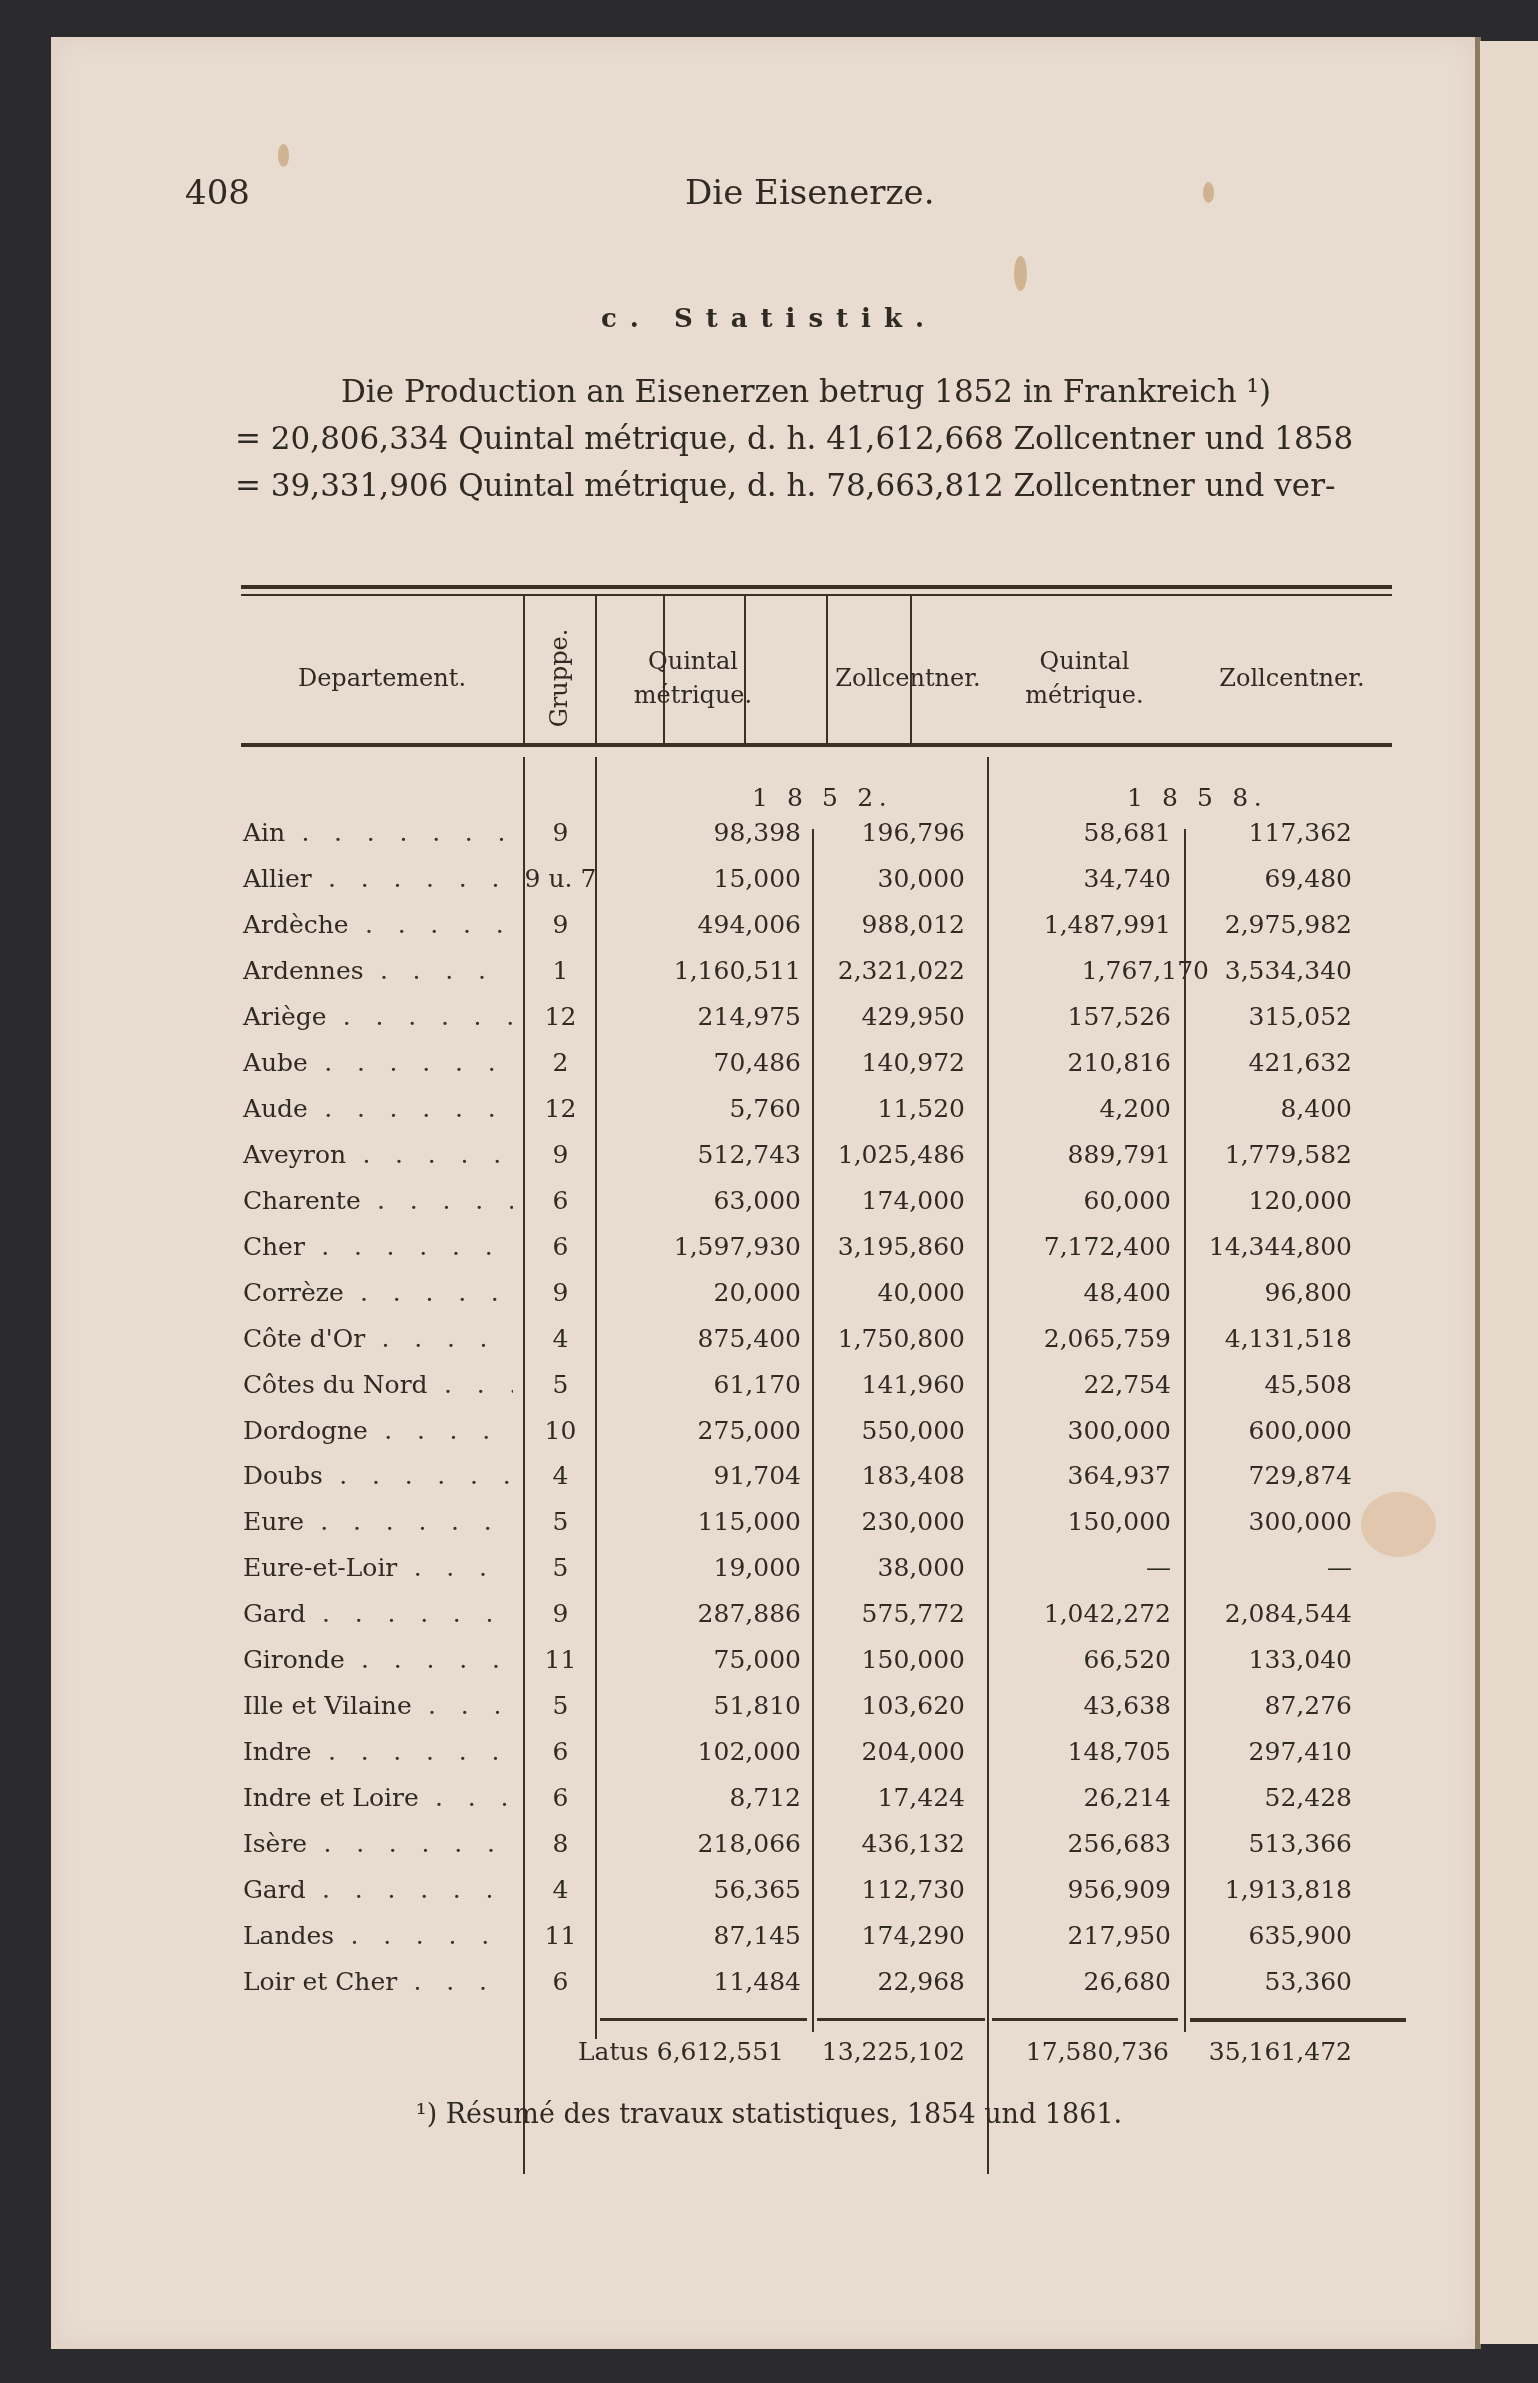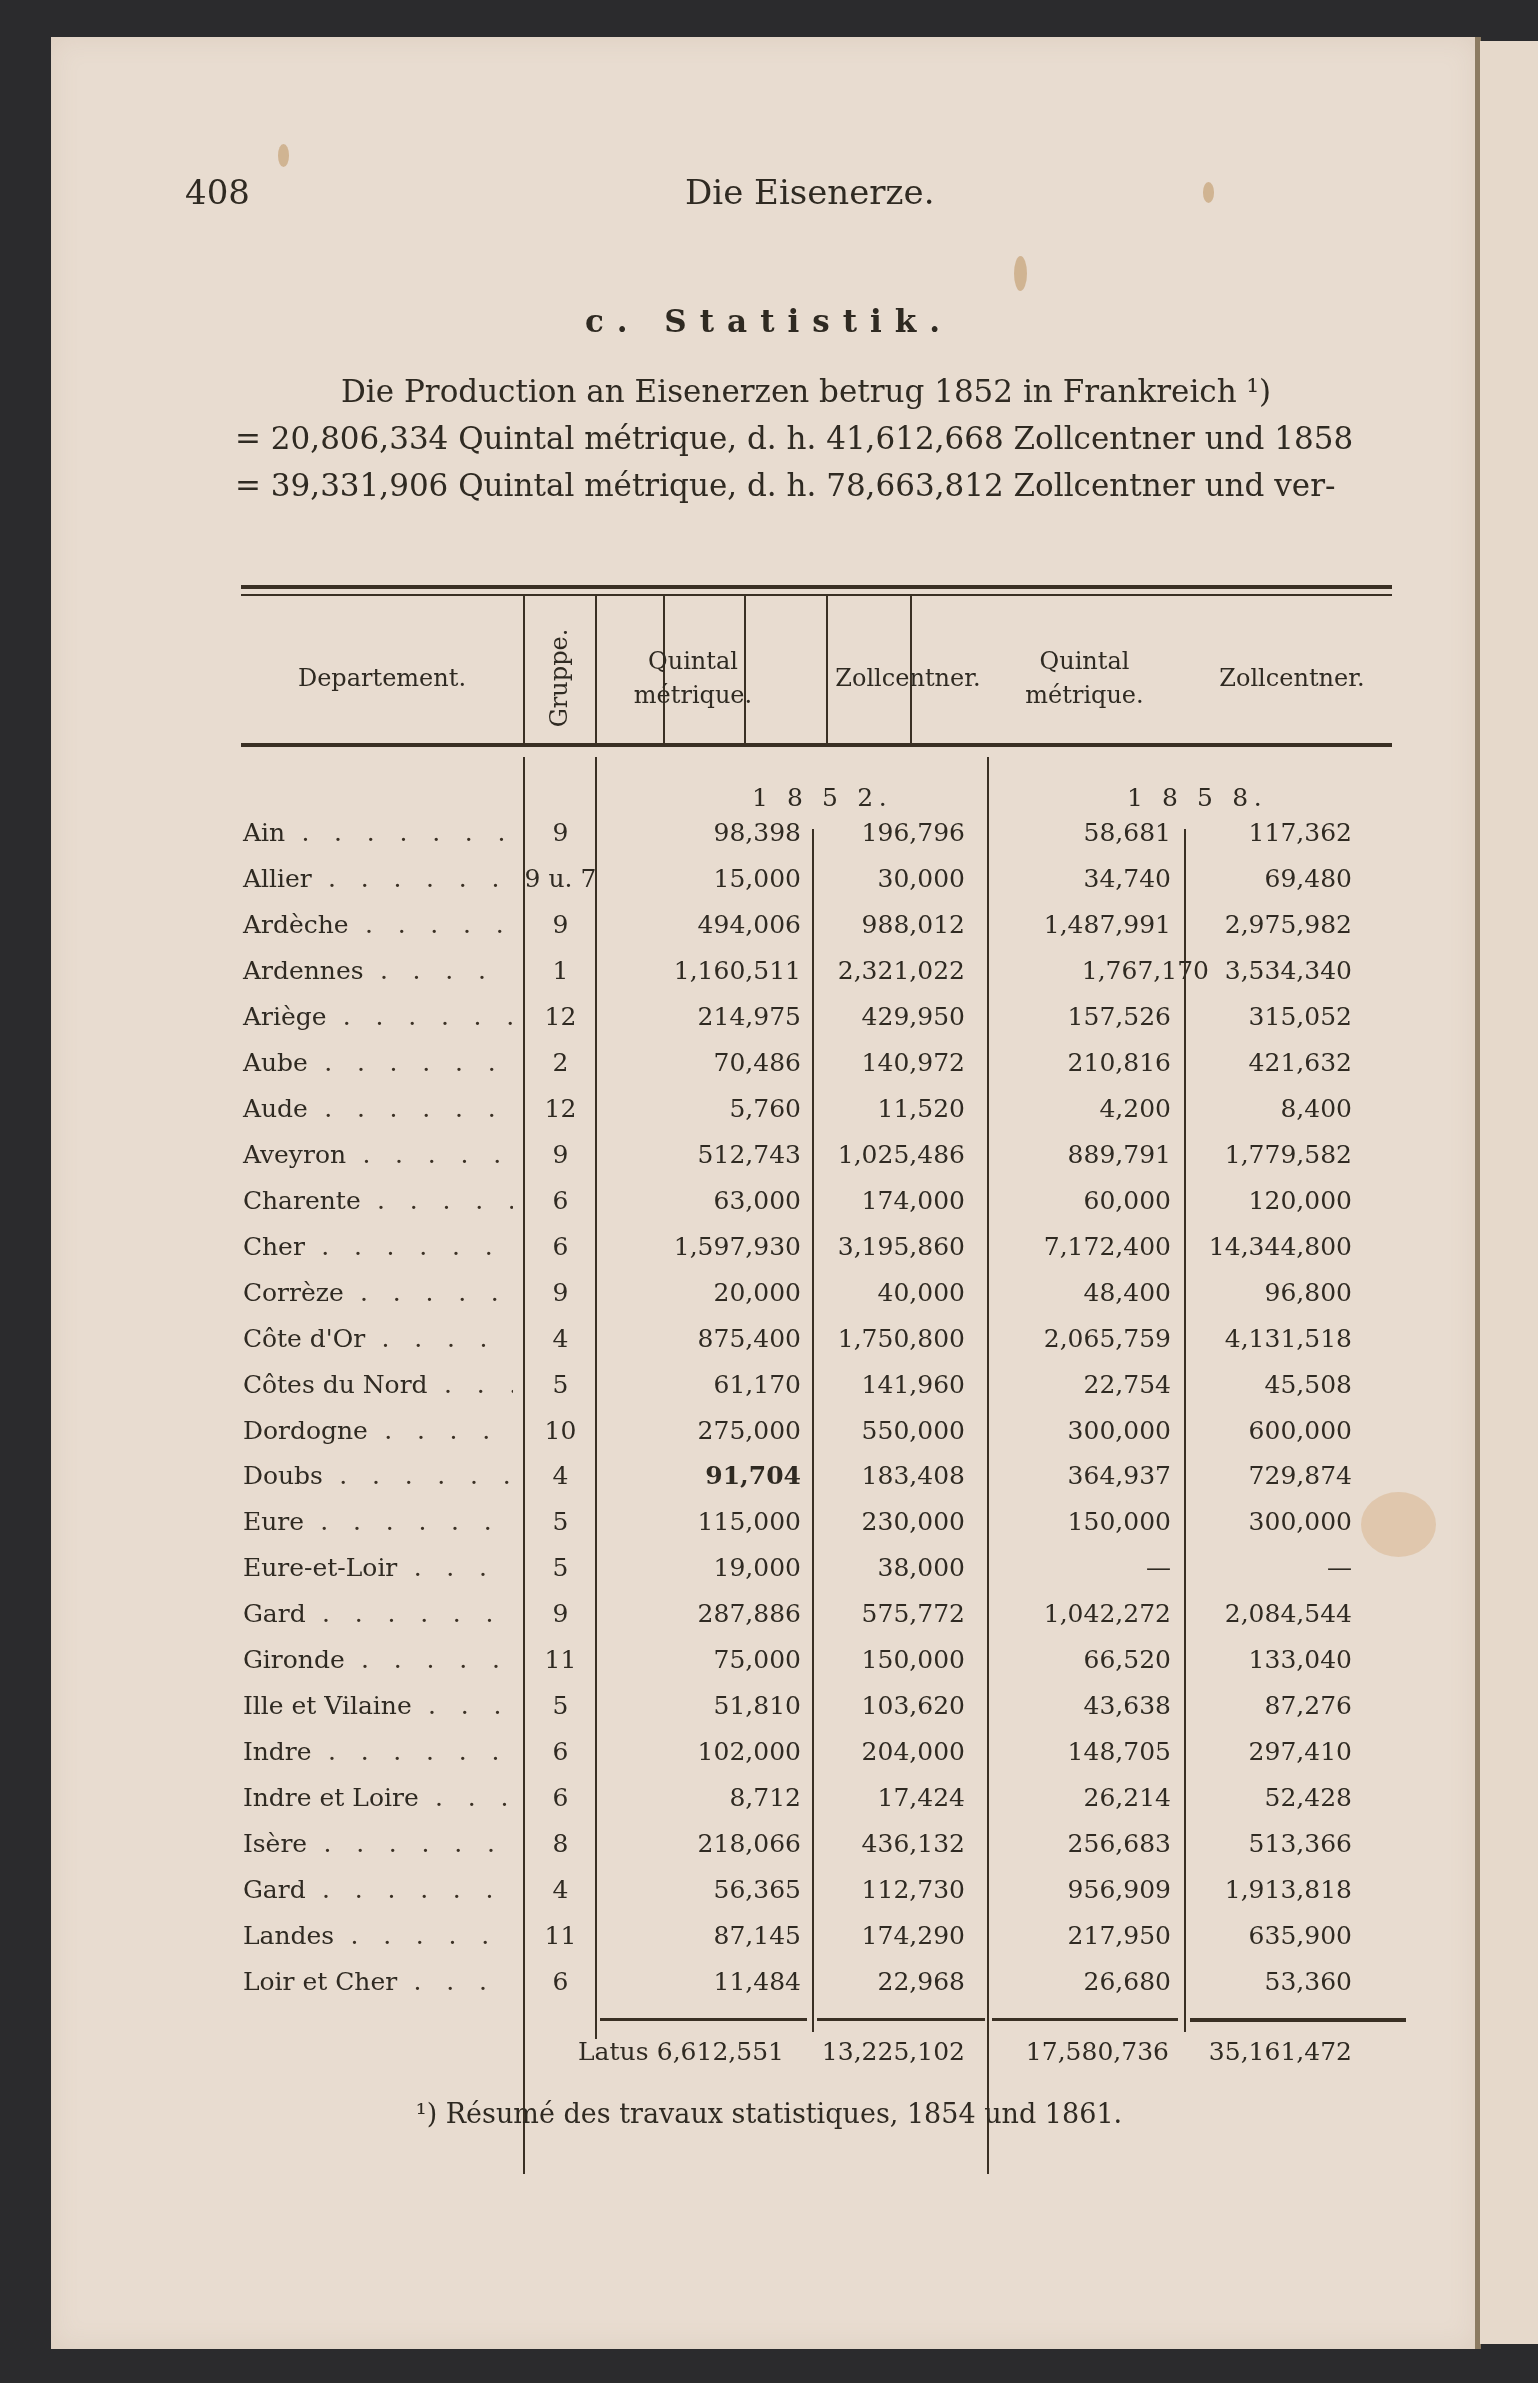--- a/index.html
+++ b/index.html
@@ -4,21 +4,21 @@
 <style>
   html, body { margin:0; padding:0; }
   body { width:1538px; height:2384px; background:#2b2b2d; position:relative; overflow:hidden; font-family:"DejaVu Serif", serif; color:#2f2a22; }
   .page { position:absolute; left:51px; top:37px; width:1426px; height:2312px; background:#e8dcd0; box-shadow: inset 0 0 28px rgba(160,130,100,0.15); }
   .spine { position:absolute; left:1475px; top:37px; width:5.6px; height:2312px; background:#8c7b62; }
   .nextpage { position:absolute; left:1480px; top:41px; width:58px; height:2303px; background:#e6d9cb; }
   .stain { position:absolute; border-radius:50%; background:rgba(180,130,70,0.45); }
   .running { position:absolute; top:172px; left:0; width:100%; height:47px; font-size:34px; }
   .pageno { position:absolute; left:185px; top:0; }
   .runtitle { position:absolute; left:685px; top:0; }
-  .section { position:absolute; top:303px; left:0; width:1538px; text-align:center; font-size:31px; font-weight:bold; letter-spacing:13px; }
+  .section { position:absolute; top:303px; left:0; width:1538px; text-align:center; font-size:26px; font-weight:bold; letter-spacing:13px; }
   .intro { position:absolute; left:235px; top:368px; width:1142px; font-size:31px; line-height:47px; }
   .intro .ln { display:flex; justify-content:space-between; white-space:pre; }
   .intro .ln.c { justify-content:center; }
   .rule { position:absolute; background:#3a3024; }
   .tbl { position:absolute; left:241px; top:585px; width:1151px; }
   .hdr { position:absolute; top:18.6px; height:149px; font-size:24px; text-align:center; display:flex; align-items:center; justify-content:center; line-height:34px; }
   .vline { position:absolute; width:1.9px; background:#3a3024; }
   .row { position:absolute; left:0; width:1151px; height:46px; font-size:25px; }
   .cell { position:absolute; top:0; white-space:nowrap; }
   .dept { left:1.9px; width:270px; display:flex; }
@@ -240,21 +240,21 @@
         <div class="cell num" style="left:559px;width:165px;">550,000</div>
         <div class="cell num" style="left:746px;width:184px;">300,000</div>
         <div class="cell num" style="left:943px;width:168px;">600,000</div>
       </div>
       <div class="row" style="top: 876px;">
         <div class="cell dept">
           <span>Doubs</span>
           <span class="dots">&nbsp;. . . . . . . . . . . . .</span>
         </div>
         <div class="cell grp" style="left:280px;width:79px;">4</div>
-        <div class="cell num" style="left:392px;width:168px;font-weight:bold;">91,704</div>
+        <div class="cell num" style="left:392px;width:168px;">91,704</div>
         <div class="cell num" style="left:559px;width:165px;">183,408</div>
         <div class="cell num" style="left:746px;width:184px;">364,937</div>
         <div class="cell num" style="left:943px;width:168px;">729,874</div>
       </div>
       <div class="row" style="top: 922px;">
         <div class="cell dept">
           <span>Eure</span>
           <span class="dots">&nbsp;. . . . . . . . . . . . .</span>
         </div>
         <div class="cell grp" style="left:280px;width:79px;">5</div>

